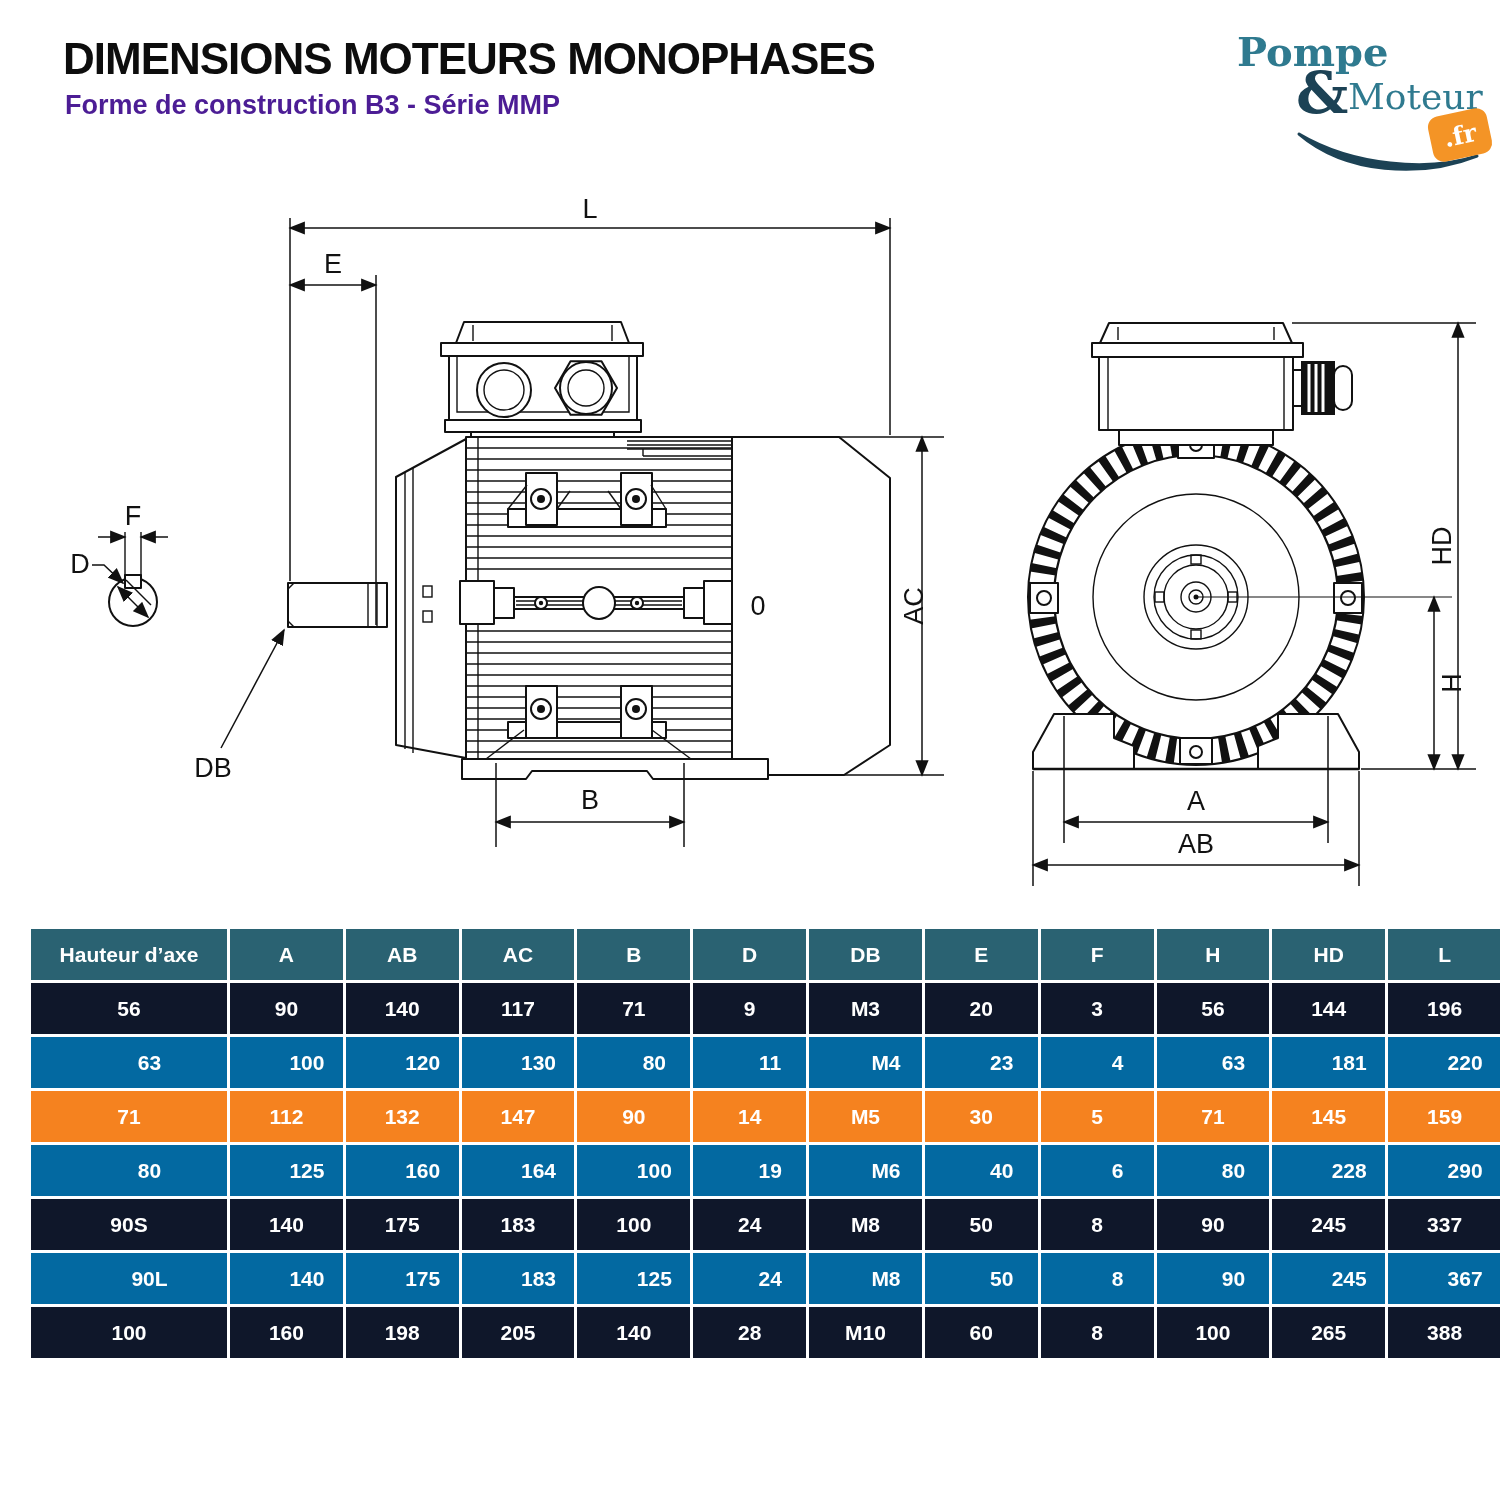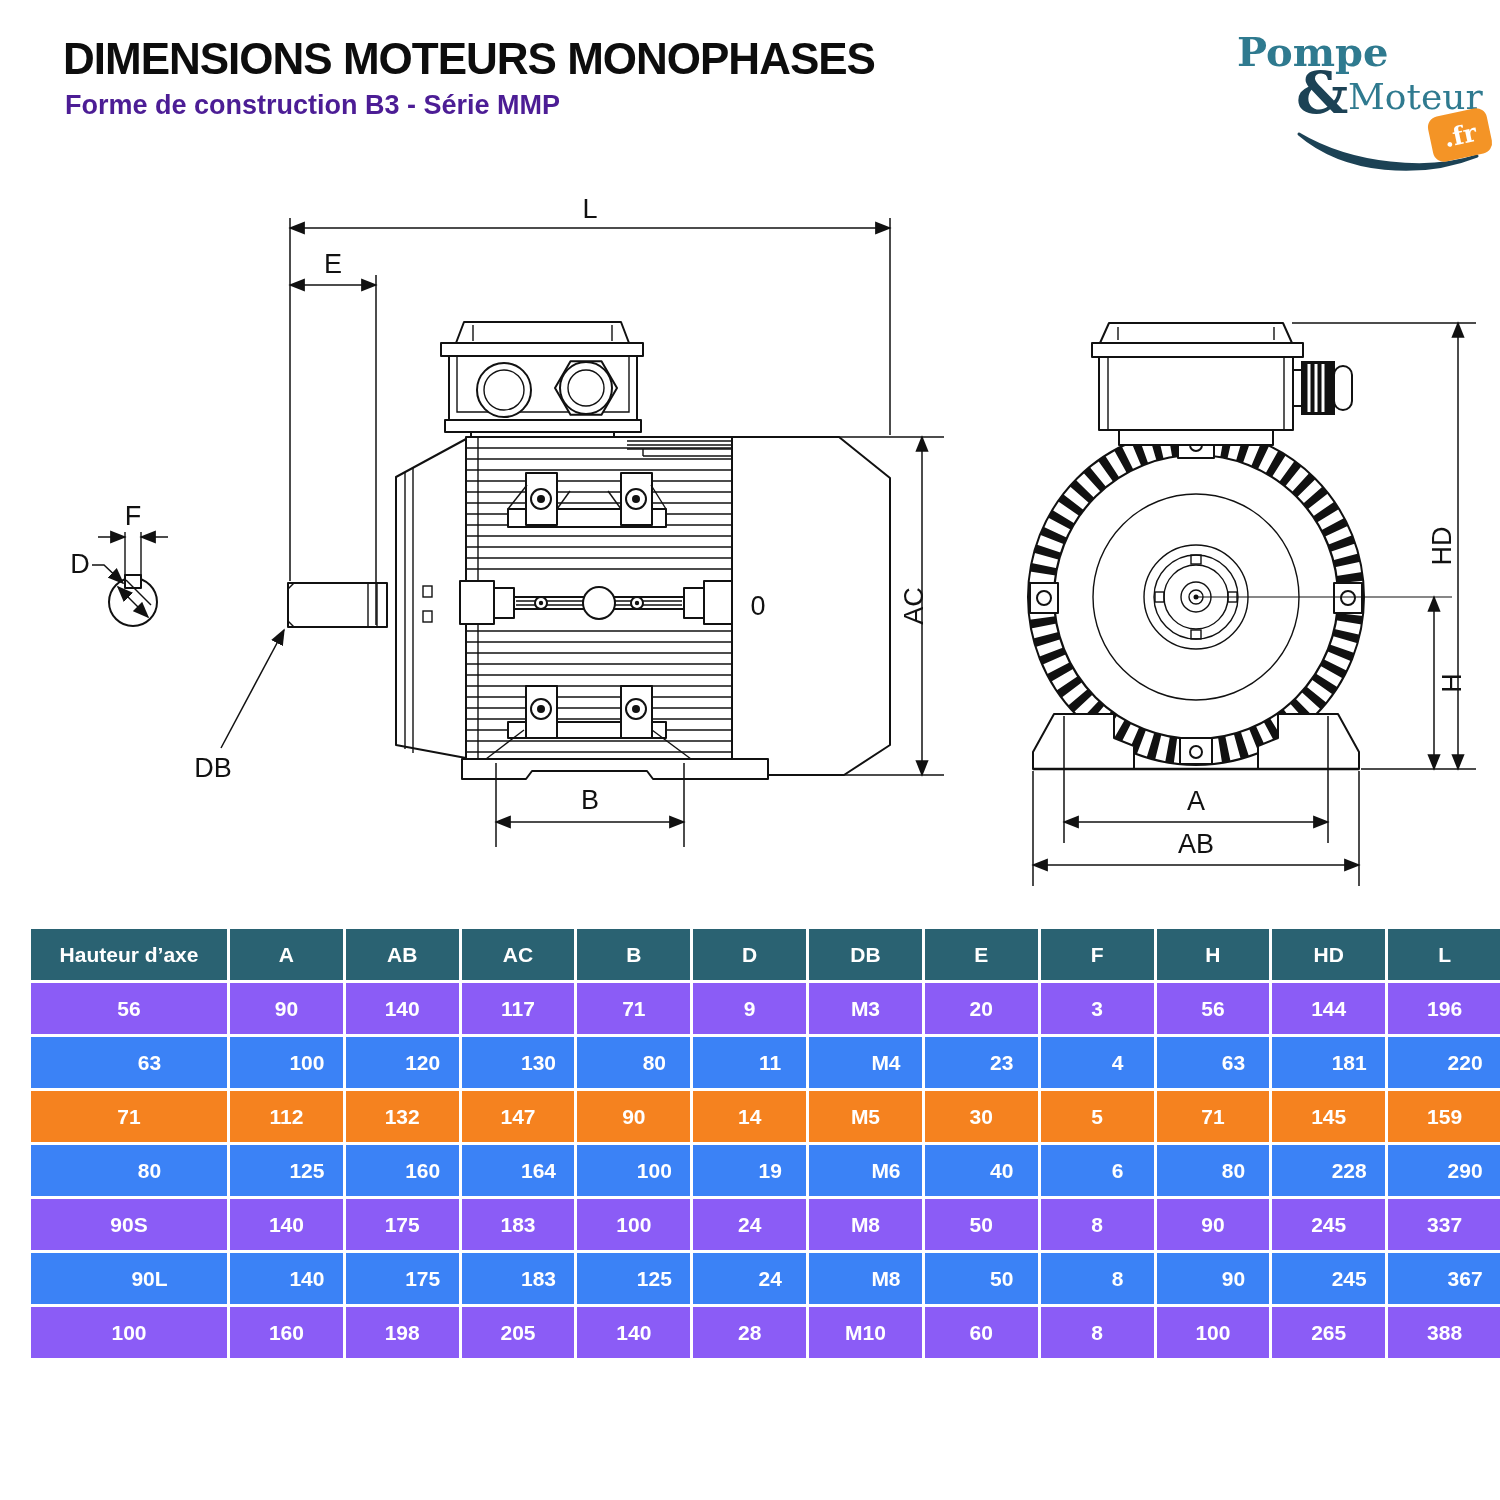--- a/index.html
+++ b/index.html
@@ -37,22 +37,22 @@
   svg .dim{stroke:#111;stroke-width:1.5;fill:none;}
   svg text.dimlbl{font-family:"Liberation Sans",sans-serif;font-size:27px;fill:#111;}
 
   
   .dim-table{position:absolute;left:12px;top:926px;width:1476px;}
   .dim-table table{width:100%;border-collapse:separate;border-spacing:3px;table-layout:fixed;}
   .dim-table th,.dim-table td{height:49px;text-align:center;vertical-align:middle;color:#fff;
       font-family:"Liberation Sans",sans-serif;}
   .dim-table th{background:#2A6272;font-size:21px;font-weight:700;}
   .dim-table td{font-size:21px;font-weight:600;}
-  .dim-table tr.v-dark td{background:#8b5cf6;}
-  .dim-table tr.v-light td{background:#3b82f6;padding-left:42px;}
+  .dim-table tr.v-dark td{background:#0f172a;}
+  .dim-table tr.v-light td{background:#0369a1;padding-left:42px;}
   .dim-table tr.v-accent td{background:#F5821F;}
   .dim-table col.first{width:196px;}
 </style>
 </head>
 <body>
 
 <div class="page">
 
   <div class="title-block">
     <h1 class="main-title">DIMENSIONS MOTEURS MONOPHASES</h1>

